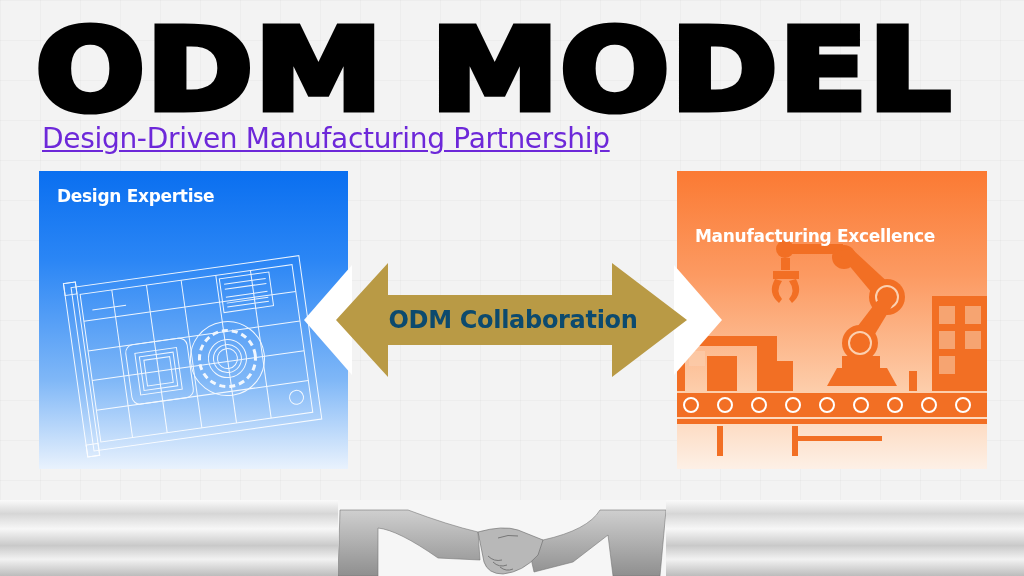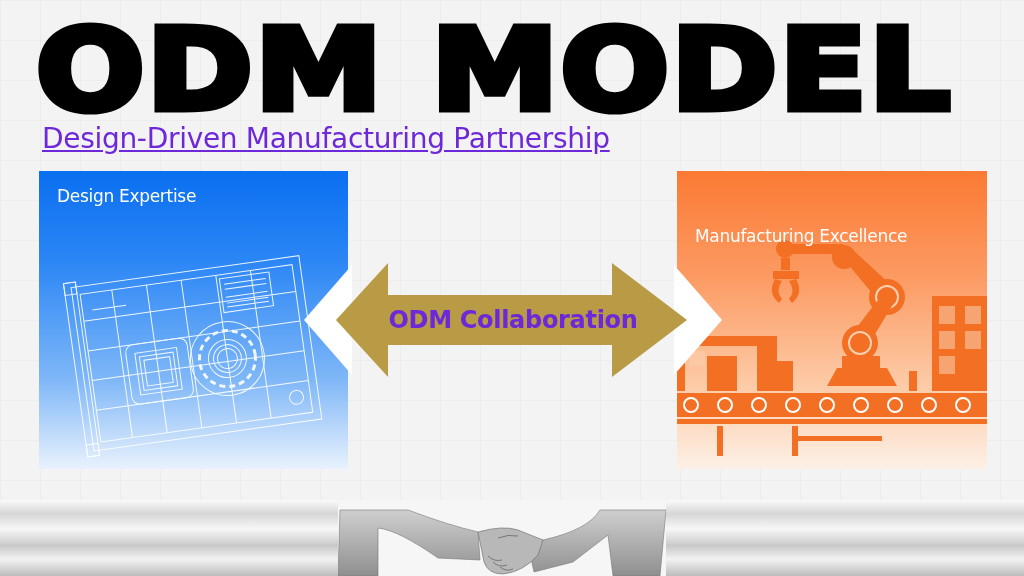--- a/index.html
+++ b/index.html
@@ -35,31 +35,31 @@
   .panel-left {
     left: 39px;
     background: linear-gradient(180deg, #0a6ff0 0%, #2b86f5 30%, #7fb7f7 70%, #e9f2fd 100%);
   }
   .panel-right {
     left: 677px; width: 310px;
     background: linear-gradient(180deg, #fb7a33 0%, #fc9a62 35%, #fdcfad 75%, #fdf0e6 100%);
   }
   .panel-label {
     position: absolute; top: 15px; left: 18px;
-    font-family: "DejaVu Sans", sans-serif; font-weight: normal;
+    font-family: "DejaVu Sans", sans-serif; font-weight: bold;
     font-size: 17px; color: #fff; white-space: nowrap; letter-spacing: -0.3px;
   }
   .panel-right .panel-label { left: 18px; margin-top: 40px; }
   .panel svg.illus { position: absolute; left: 0; top: 0; }
   .arrow-wrap { position: absolute; left: 300px; top: 255px; width: 426px; height: 130px; }
   .arrow-label {
     position: absolute; left: 0; top: 0; width: 426px; height: 130px;
     display: flex; align-items: center; justify-content: center;
     font-family: "DejaVu Sans", sans-serif; font-weight: bold; font-size: 24px;
-    color: #6d28d9; letter-spacing: -0.3px;
+    color: #0c4a6e; letter-spacing: -0.3px;
   }
   .bottom { position: absolute; left: 0; top: 500px; width: 1024px; height: 76px; }
   .drape {
     position: absolute; top: 0; height: 76px;
     background: linear-gradient(180deg, #fafafa 0%, #d6d6d6 18%, #f7f7f7 38%, #c9c9c9 60%, #f2f2f2 78%, #bcbcbc 100%);
   }
   .drape-left { left: 0; width: 340px; }
   .drape-right { left: 666px; width: 358px; }
   .handshake { position: absolute; left: 338px; top: 0; width: 330px; height: 76px; background: #f6f6f6; }
 </style>

